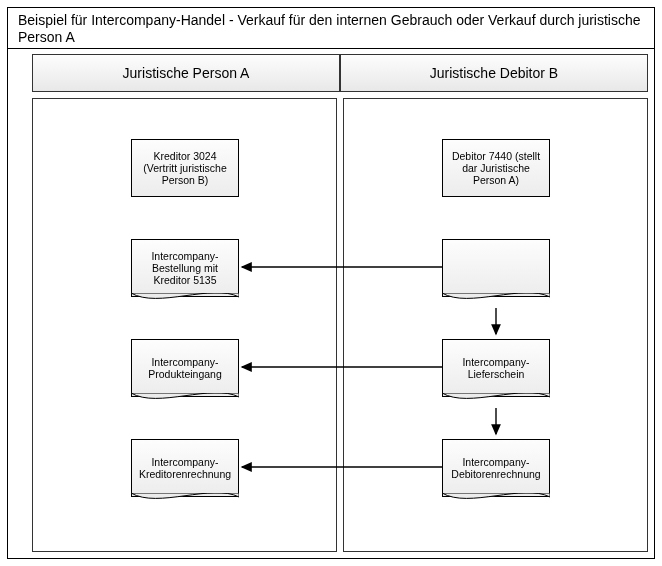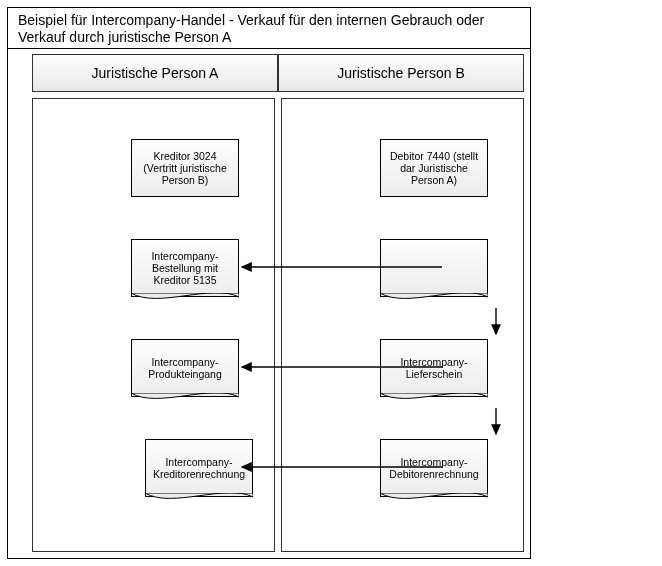--- a/index.html
+++ b/index.html
@@ -3,21 +3,21 @@
 <meta charset="utf-8">
 <style>
   html,body{margin:0;padding:0;}
   body{
     width:662px;height:566px;
     font-family:Arial,Helvetica,sans-serif;
     font-size:12px;color:#000;
     position:relative;background:#fff;
   }
   .outer{
-    position:absolute;left:7px;top:7px;width:524px;height:552px;
+    position:absolute;left:7px;top:7px;width:648px;height:552px;
     border:1px solid #000;box-sizing:border-box;
   }
   .title{
     position:absolute;left:0;top:0;width:100%;height:40px;
     padding:4px 10px;box-sizing:border-box;font-size:14px;line-height:17px;
   }
   .hline-top{position:absolute;left:0;top:40px;width:100%;height:0;border-top:1px solid #000;}
   .gutter{position:absolute;left:0;top:40px;width:24px;bottom:0;}
 
   .cols{
@@ -55,21 +55,21 @@
 </head>
 <body>
 
 <div class="outer">
   <div class="title">Beispiel für Intercompany-Handel - Verkauf für den internen Gebrauch oder Verkauf durch juristische Person A</div>
   <div class="hline-top"></div>
   <div class="gutter"></div>
 
   <div class="cols">
     <div class="col-head">Juristische Person A</div>
-    <div class="col-head">Juristische Person B</div>
+    <div class="col-head">Juristische Debitor B</div>
   </div>
 
   <div class="body-area">
     <div class="col-body">
       <div class="node" style="left:98px;top:40px">
         <span>Kreditor 3024 (Vertritt juristische Person B)</span>
       </div>
       <div class="node" style="left:98px;top:140px">
         <span>Intercompany-Bestellung mit Kreditor 5135</span>
         <span class="tail">
@@ -79,21 +79,21 @@
           </span>
       </div>
       <div class="node" style="left:98px;top:240px">
         <span>Intercompany-Produkteingang</span>
         <span class="tail">
             <svg width="108" height="14">
               <path d="M0 0 C27 16 81 -10 108 4 L108 0 Z" fill="#ececec" stroke="#000"></path>
             </svg>
           </span>
       </div>
-      <div class="node" style="left:112px;top:340px">
+      <div class="node" style="left:98px;top:340px">
         <span>Intercompany-Kreditorenrechnung</span>
         <span class="tail">
             <svg width="108" height="14">
               <path d="M0 0 C27 16 81 -10 108 4 L108 0 Z" fill="#ececec" stroke="#000"></path>
             </svg>
           </span>
       </div>
     </div>
     <div class="col-body">
       <div class="node" style="left:98px;top:40px">

